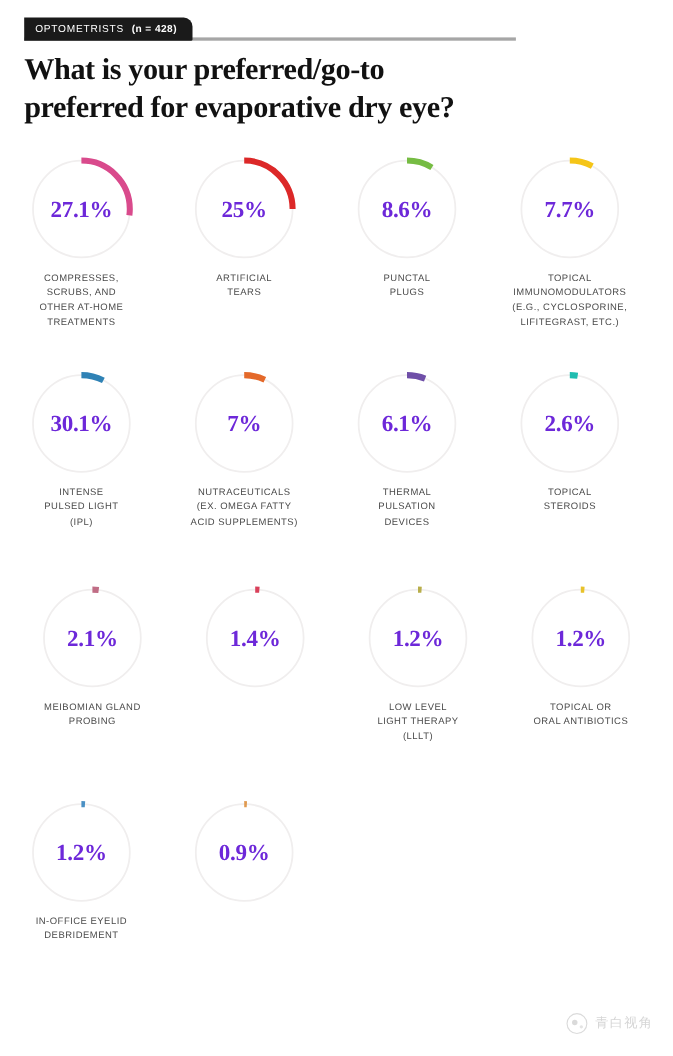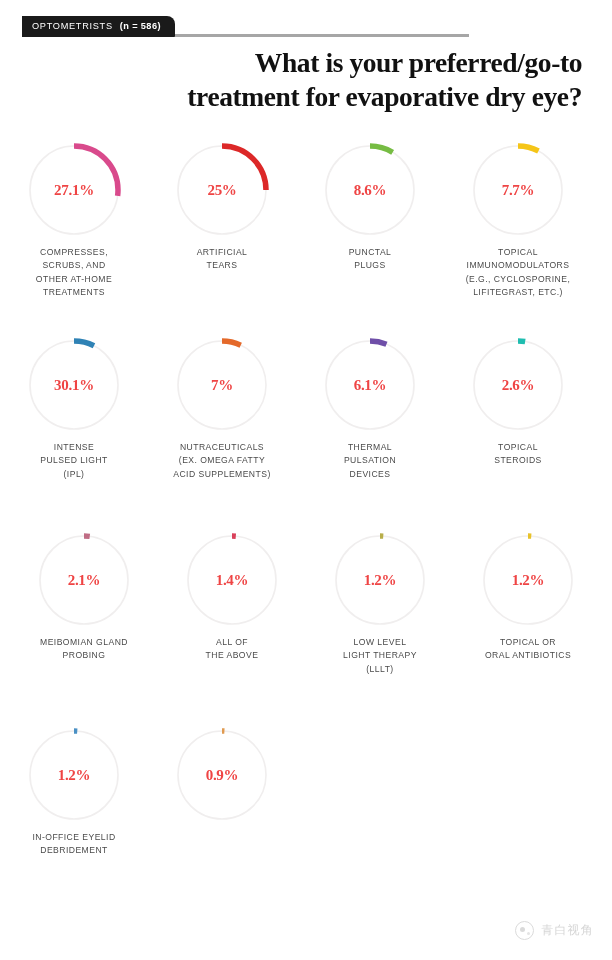--- a/index.html
+++ b/index.html
@@ -67,21 +67,21 @@
     position: absolute;
     left: 22px; top: 46px;
     width: 560px;
     font-family: "Liberation Serif", serif;
     font-weight: 700;
     font-size: 27.5px;
     line-height: 1.24;
     color: #111111;
     letter-spacing: -0.4px;
   }
-  .title-line { display: block; white-space: nowrap; text-align: right; }
+  .title-line { display: block; white-space: nowrap; }
 
   
   .grid {
     position: absolute;
     left: 0; top: 142px;
     width: 612px;
   }
   .row {
     position: relative;
     width: 612px;
@@ -111,22 +111,22 @@
   .donut svg {
     position: absolute;
     left: 0; top: 0;
     width: 96px;
     height: 96px;
   }
   .pct {
     position: relative;
     font-family: "Liberation Serif", serif;
     font-weight: 700;
-    font-size: 15px;
-    color: #ef4444;
+    font-size: 21px;
+    color: #6d28d9;
     letter-spacing: -0.3px;
     z-index: 2;
   }
 
   .caption {
     margin-top: 8px;
     width: 152px;
     text-align: center;
     font-size: 8.6px;
     line-height: 1.55;
@@ -176,27 +176,27 @@
 </style>
 </head>
 <body>
 
 <div id="page">
 
   <div class="header-band">
     <div class="band-rule"></div>
     <div class="tag">
       <span class="tag-label">OPTOMETRISTS</span>
-      <span class="tag-n">(n = 586)</span>
+      <span class="tag-n">(n = 428)</span>
     </div>
   </div>
 
   <h1 class="title">
     <span class="title-line">What is your preferred/go-to</span>
-    <span class="title-line">treatment for evaporative dry eye?</span>
+    <span class="title-line">preferred for evaporative dry eye?</span>
   </h1>
 
   <div class="grid" id="donut-grid">
       <div class="row row-1">
         <div class="cell">
           <div class="donut">
             <svg viewBox="0 0 96 96">
               <circle cx="48" cy="48" r="44" fill="none" stroke="#f0eeee" stroke-width="1.6"></circle>
               <circle cx="48" cy="48" r="44" fill="none" stroke="#d94a8c" stroke-width="5.5" stroke-linecap="butt" stroke-dasharray="74.92070160280939 201.53945191309236" transform="rotate(-90 48 48)"></circle>
             </svg>
@@ -323,24 +323,20 @@
           </div>
         </div>
         <div class="cell">
           <div class="donut">
             <svg viewBox="0 0 96 96">
               <circle cx="48" cy="48" r="44" fill="none" stroke="#f0eeee" stroke-width="1.6"></circle>
               <circle cx="48" cy="48" r="44" fill="none" stroke="#d9405a" stroke-width="5.5" stroke-linecap="butt" stroke-dasharray="3.870442149222624 272.5897113666791" transform="rotate(-90 48 48)"></circle>
             </svg>
             <div class="pct">1.4%</div>
           </div>
-          <div class="caption">
-            <div>ALL OF</div>
-            <div>THE ABOVE</div>
-          </div>
         </div>
         <div class="cell">
           <div class="donut">
             <svg viewBox="0 0 96 96">
               <circle cx="48" cy="48" r="44" fill="none" stroke="#f0eeee" stroke-width="1.6"></circle>
               <circle cx="48" cy="48" r="44" fill="none" stroke="#b8ae4a" stroke-width="5.5" stroke-linecap="butt" stroke-dasharray="3.3175218421908212 273.1426316737109" transform="rotate(-90 48 48)"></circle>
             </svg>
             <div class="pct">1.2%</div>
           </div>
           <div class="caption">

